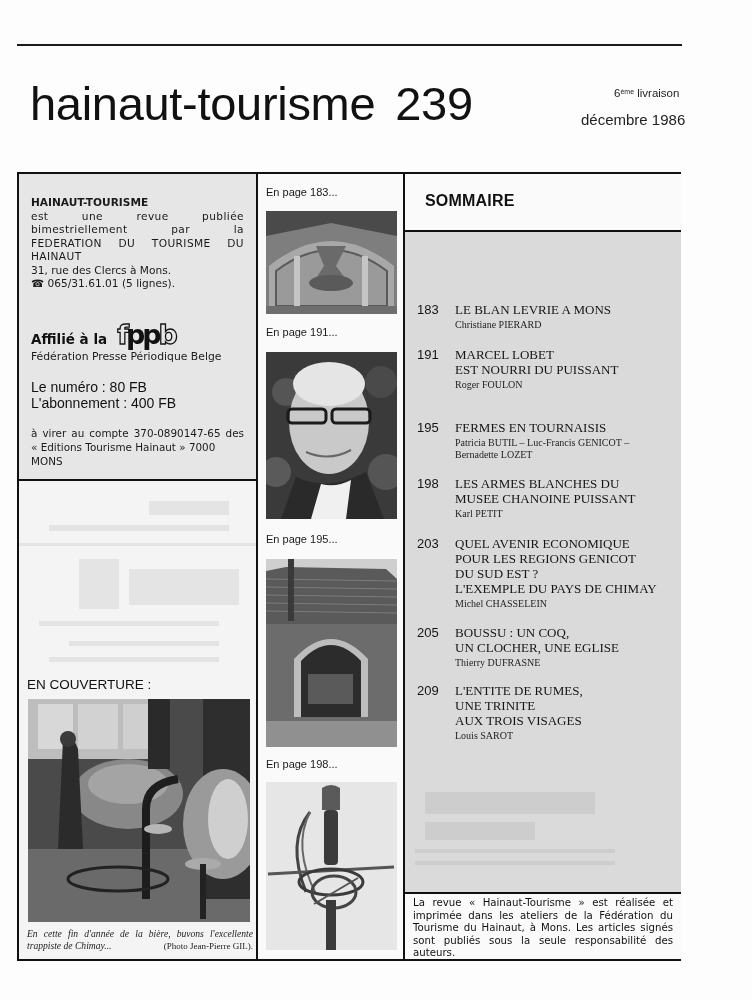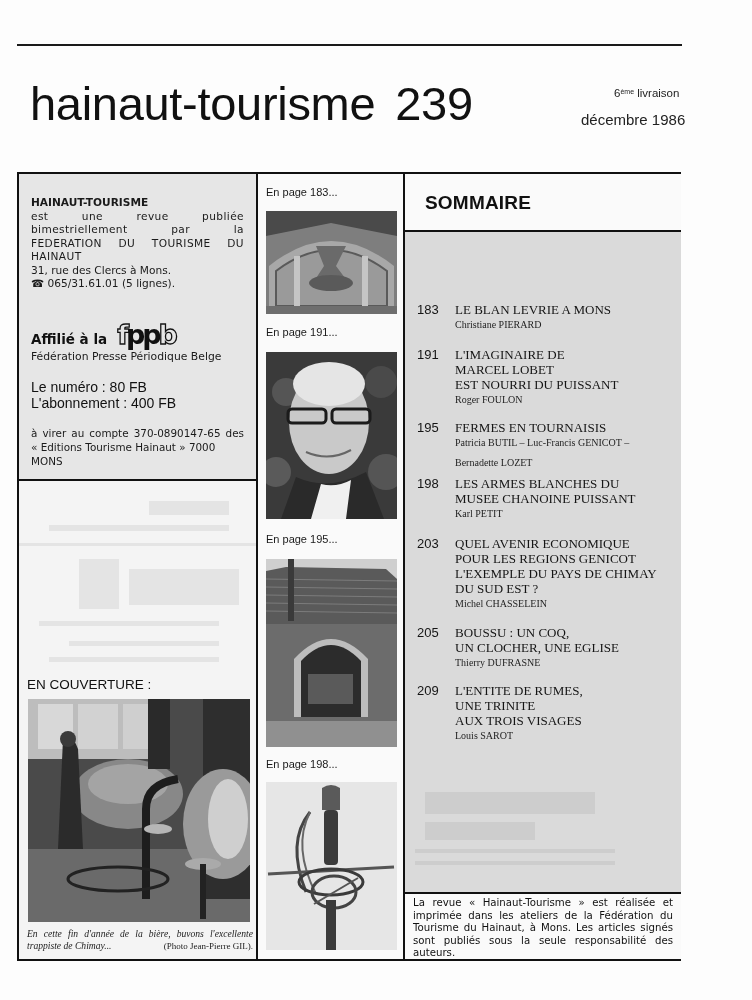--- a/index.html
+++ b/index.html
@@ -38,21 +38,21 @@
   .cover-caption .row2 { display: flex; justify-content: space-between; }
   .cover-caption .credit { font-style: normal; font-size: 9px; }
 
   
   .mid { position: absolute; left: 239px; top: 0; width: 145px; height: 785px; background: #fafafa; }
   .mid .lbl { position: absolute; left: 8px; font-size: 11px; color: #1a1a1a; }
   .mid .ph { position: absolute; left: 8px; width: 131px; overflow: hidden; }
 
   
   .toc-head { position: absolute; left: 386px; top: 0; width: 276px; height: 56px; background: #fafafa; }
-  .toc-head .t { position: absolute; left: 20px; top: 18px; font-size: 19px; font-weight: bold; color: #111; letter-spacing: 0.2px; }
+  .toc-head .t { position: absolute; left: 20px; top: 18px; font-size: 16px; font-weight: bold; color: #111; letter-spacing: 0.2px; }
   .toc { position: absolute; left: 386px; top: 58px; width: 276px; height: 660px; background: #dadada; }
   .toc .entry { position: absolute; left: 12px; width: 260px; display: flex; }
   .toc .pg { width: 38px; font-size: 13px; color: #151515; line-height: 15px; }
   .toc .body { flex: 1; font-family: Liberation Serif, serif; }
   .toc .ttl { font-size: 13px; line-height: 15px; color: #151515; }
   .toc .au { font-size: 10px; line-height: 12px; margin-top: 2px; color: #1e1e1e; }
 
   .note { position: absolute; left: 386px; top: 720px; width: 276px; height: 65px; background: #fafafa; padding: 3px 8px 12px 8px; }
   .note p { font-family: "DejaVu Sans", sans-serif; font-size: 10.2px; line-height: 12.6px; text-align: justify; color: #111; }
 </style>
@@ -234,52 +234,51 @@
       <div class="pg">183</div>
       <div class="body">
         <div class="ttl">LE BLAN LEVRIE A MONS</div>
         <div class="au">Christiane PIERARD</div>
       </div>
     </div>
 
     <div class="entry" style="top:115px">
       <div class="pg">191</div>
       <div class="body">
-        <div class="ttl">L'IMAGINAIRE DE</div>
         <div class="ttl">MARCEL LOBET</div>
         <div class="ttl">EST NOURRI DU PUISSANT</div>
         <div class="au">Roger FOULON</div>
       </div>
     </div>
 
     <div class="entry" style="top:188px">
       <div class="pg">195</div>
       <div class="body">
         <div class="ttl">FERMES EN TOURNAISIS</div>
         <div class="au">Patricia BUTIL – Luc-Francis GENICOT –</div>
-        <div class="au" style="margin-top:8px">Bernadette LOZET</div>
+        <div class="au" style="margin-top:0">Bernadette LOZET</div>
       </div>
     </div>
 
     <div class="entry" style="top:244px">
       <div class="pg">198</div>
       <div class="body">
         <div class="ttl">LES ARMES BLANCHES DU</div>
         <div class="ttl">MUSEE CHANOINE PUISSANT</div>
         <div class="au">Karl PETIT</div>
       </div>
     </div>
 
     <div class="entry" style="top:304px">
       <div class="pg">203</div>
       <div class="body">
         <div class="ttl">QUEL AVENIR ECONOMIQUE</div>
         <div class="ttl">POUR LES REGIONS GENICOT</div>
+        <div class="ttl">DU SUD EST ?</div>
         <div class="ttl">L'EXEMPLE DU PAYS DE CHIMAY</div>
-        <div class="ttl">DU SUD EST ?</div>
         <div class="au">Michel CHASSELEIN</div>
       </div>
     </div>
 
     <div class="entry" style="top:393px">
       <div class="pg">205</div>
       <div class="body">
         <div class="ttl">BOUSSU : UN COQ,</div>
         <div class="ttl">UN CLOCHER, UNE EGLISE</div>
         <div class="au">Thierry DUFRASNE</div>

